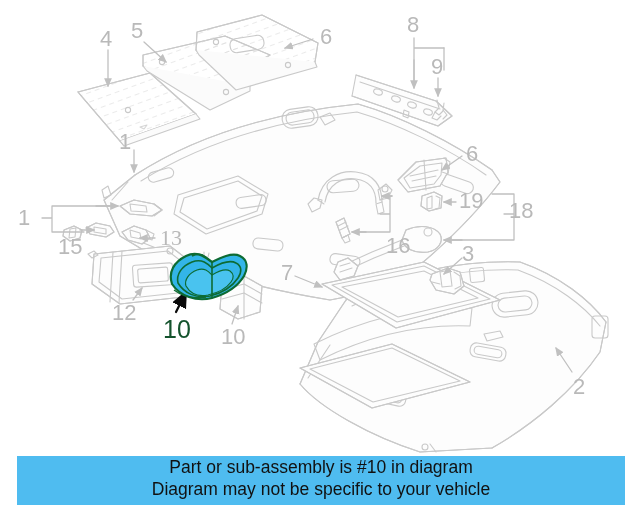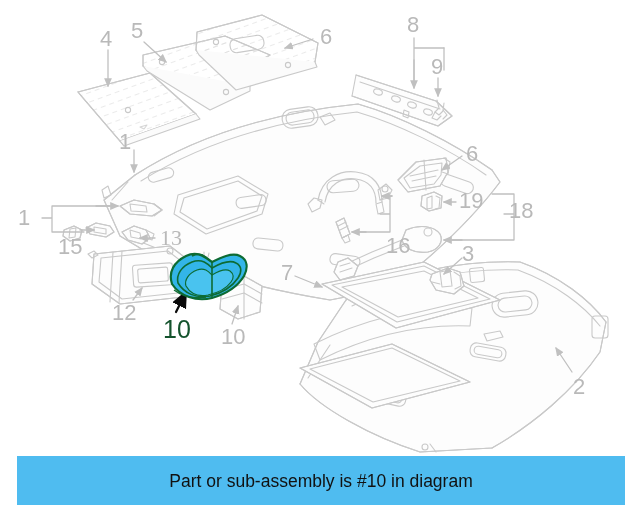--- a/index.html
+++ b/index.html
@@ -31,21 +31,20 @@
   .banner {
     position: absolute;
     left: 17px;
     top: 456px;
     width: 608px;
     height: 49px;
     background: #4fbcf0;
     display: flex;
     flex-direction: column;
     align-items: center;
-    justify-content: center;
     box-sizing: border-box;
   }
   .banner-line {
     color: #111111;
     font-family: "Liberation Sans", sans-serif;
     font-size: 17.5px;
     line-height: 22px;
     white-space: nowrap;
     letter-spacing: 0px;
   }
@@ -382,15 +381,16 @@
   <div class="callout-label" style="left:160px; top:227px;font-family:Liberation Serif, serif;">13</div>
   <div class="callout-label" style="left:18px;  top:207px;">1</div>
   <div class="callout-label" style="left:58px;  top:236px;">15</div>
   <div class="callout-label" style="left:386px; top:203px;margin-top:32px;">16</div>
   <div class="callout-label" style="left:466px; top:143px;">6</div>
   <div class="callout-label" style="left:509px; top:200px;">18</div>
   <div class="callout-label" style="left:459px; top:190px;">19</div>
 
   <div class="banner">
     <div class="banner-line">Part or sub-assembly is #10 in diagram</div>
+    <div class="banner-line">Diagram may not be specific to your vehicle</div>
   </div>
 
 </div>
 
 </body></html>

